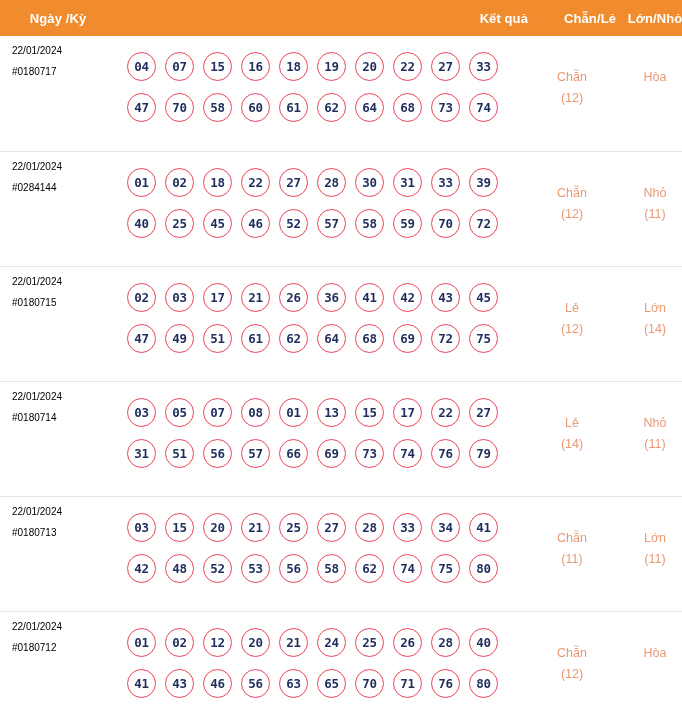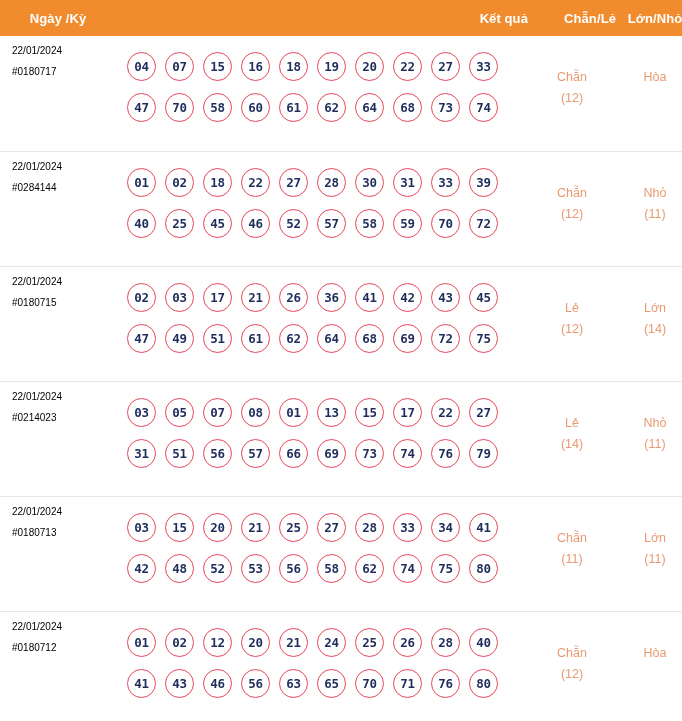--- a/index.html
+++ b/index.html
@@ -233,21 +233,21 @@
           <span class="count">(12)</span>
         </td>
         <td class="cell-size">
           <span class="verdict">Lớn</span>
           <span class="count">(14)</span>
         </td>
       </tr>
       <tr class="data-row">
         <td class="cell-date">
           <span class="date-line">22/01/2024</span>
-          <span class="draw-id">#0214023</span>
+          <span class="draw-id">#0180714</span>
         </td>
         <td class="cell-result">
           <div class="ball-row">
             <span class="ball">03</span>
             <span class="ball">05</span>
             <span class="ball">07</span>
             <span class="ball">08</span>
             <span class="ball">01</span>
             <span class="ball">13</span>
             <span class="ball">15</span>

